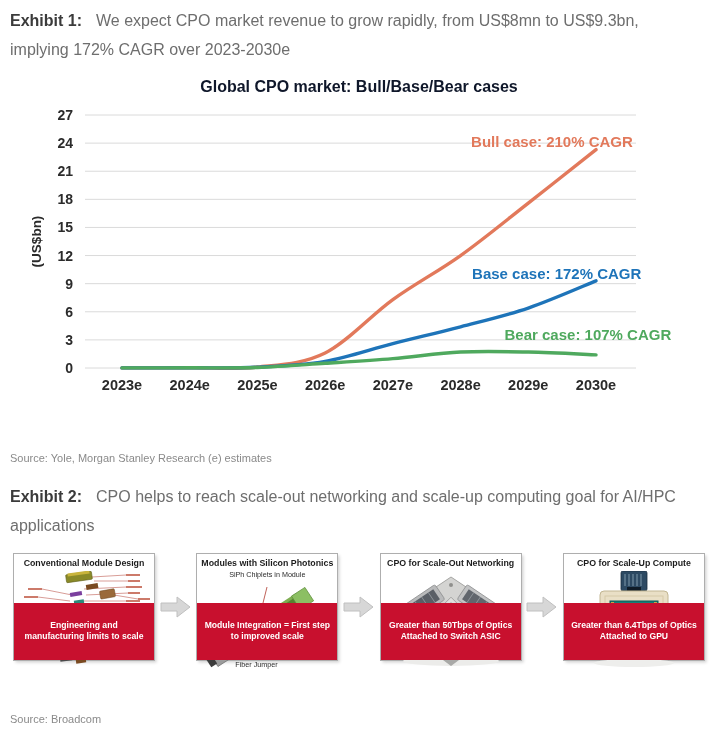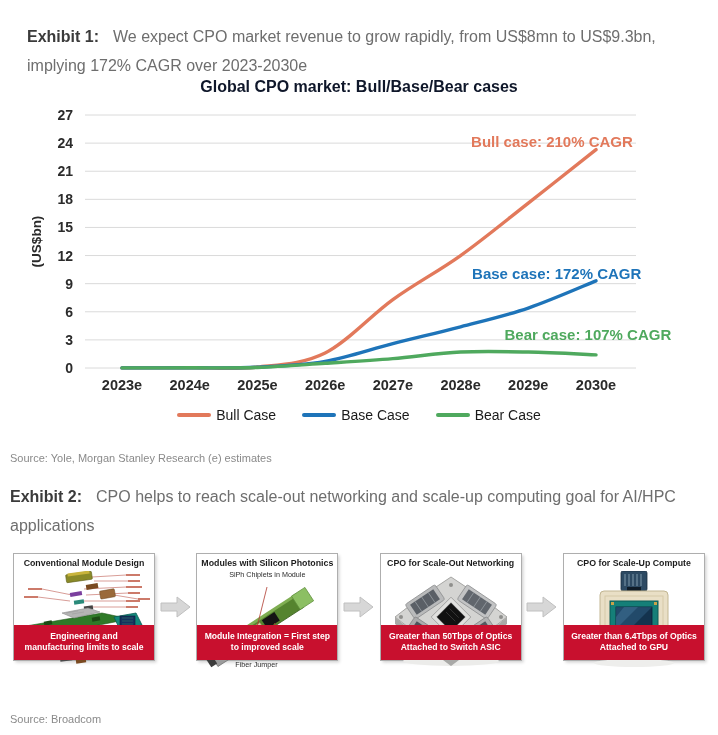--- a/index.html
+++ b/index.html
@@ -2,21 +2,21 @@
 <html><head>
 <meta charset="utf-8">
 <style>
   * { margin: 0; padding: 0; box-sizing: border-box; }
   html,body { background:#fff; }
   body { font-family: "Liberation Sans", sans-serif; }
   .page { position: relative; width: 718px; height: 735px; background: #fff; overflow: hidden; }
 
   .heading { position: absolute; left: 10px; width: 676px; font-size: 16px; line-height: 29px; color: #6e6e6e; }
   .heading .ex-label { font-weight: bold; color: #3b3b3b; padding-right: 14px; }
-  #ex1-heading { top: 22px; margin-left: 17px; }
+  #ex1-heading { top: 6px; }
   #ex2-heading { top: 482px; }
 
   .chart-title { position: absolute; top: 78px; left: 17px; width: 684px; text-align: center;
                  font-size: 16px; font-weight: bold; color: #0f172a; }
   #chart-svg { position: absolute; top: 98px; left: 17px; }
   #chart-svg text { font-family: "Liberation Sans", sans-serif; }
 
   .legend { position: absolute; top: 407px; left: 17px; width: 684px;
             display: flex; justify-content: center; gap: 26px; align-items: center; }
   .legend-item { display: flex; align-items: center; gap: 5px; }
@@ -29,21 +29,21 @@
 
   .panels { position: absolute; top: 553px; left: 13px; width: 692px; height: 108px;
             display: flex; justify-content: space-between; align-items: stretch; }
   .panel { position: relative; width: 142px; background: #fff; border: 1px solid #aeaeae;
            box-shadow: 1.5px 1.5px 3px rgba(0,0,0,0.18); }
   .panel-title { padding-top: 4px; text-align: center; font-size: 8.8px; font-weight: bold;
                  color: #1c1c1c; white-space: nowrap; }
   .panel-art { position: absolute; top: 17px; left: 0; width: 140px; height: 100px; }
   .panel-banner { position: absolute; bottom: 0; left: 0; width: 100%; background: #c8102e;
                   color: #fff; font-size: 8.6px; font-weight: bold; text-align: center;
-                  line-height: 1.35; padding: 6px 2px; }
+                  line-height: 1.35; padding: 17px 2px; }
   .panel-banner span { display: block; }
   .flow-arrow { align-self: center; flex: 0 0 auto; }
 
   .p2-label { position: absolute; font-size: 7.2px; color: #2b2b2b; white-space: nowrap; }
   .p2-chiplets { top: 16px; left: 0; width: 100%; text-align: center; }
   .p2-phy { top: 84px; left: 97px; }
   .p2-fiber { top: 106px; left: 38px; }
 </style>
 </head>
 <body>
@@ -89,34 +89,20 @@
       <text x="511.2857142857142" y="292" text-anchor="middle" font-size="14.5" font-weight="600" fill="#2b2b2b">2029e</text>
       <text x="579" y="292" text-anchor="middle" font-size="14.5" font-weight="600" fill="#2b2b2b">2030e</text>
       <path d="M105,269.9062962962963C116.28571428571429,269.8906790123457 150.14285714285717,269.95314814814816 172.71428571428572,269.8125925925926C195.28571428571428,269.672037037037 217.85714285714286,271.5304938271605 240.42857142857142,269.06296296296296C263,266.5954320987654 285.57142857142856,266.2518518518518 308.1428571428571,255.0074074074074C330.71428571428567,243.76296296296297 353.2857142857143,217.83827160493829 375.85714285714283,201.59629629629632C398.4285714285714,185.35432098765435 421,173.64135802469136 443.57142857142856,157.55555555555554C466.1428571428571,141.46975308641973 488.71428571428567,122.729012345679 511.2857142857142,105.08148148148146C533.8571428571428,87.43395061728393 567.7142857142857,60.572222222222216 579,51.670370370370364" fill="none" stroke="#e2795b" stroke-width="3.4" stroke-linecap="round" stroke-linejoin="round"></path>
       <path d="M105,269.9062962962963C116.28571428571429,269.8906790123457 150.14285714285717,269.9219135802469 172.71428571428572,269.8125925925926C195.28571428571428,269.70327160493827 217.85714285714286,270.31234567901237 240.42857142857142,269.2503703703704C263,268.1883950617284 285.57142857142856,267.3762962962963 308.1428571428571,263.44074074074075C330.71428571428567,259.5051851851852 353.2857142857143,251.41543209876542 375.85714285714283,245.63703703703703C398.4285714285714,239.85864197530864 421,234.70493827160493 443.57142857142856,228.77037037037036C466.1428571428571,222.83580246913579 488.71428571428567,217.6820987654321 511.2857142857142,210.02962962962962C533.8571428571428,202.37716049382715 567.7142857142857,187.38456790123456 579,182.85555555555555" fill="none" stroke="#1e74b9" stroke-width="3.4" stroke-linecap="round" stroke-linejoin="round"></path>
       <path d="M105,269.9062962962963C116.28571428571429,269.8906790123457 150.14285714285717,269.8906790123457 172.71428571428572,269.8125925925926C195.28571428571428,269.7345061728395 217.85714285714286,270.1874074074074 240.42857142857142,269.4377777777778C263,268.6881481481482 285.57142857142856,266.7828395061729 308.1428571428571,265.31481481481484C330.71428571428567,263.8467901234568 353.2857142857143,262.5037037037037 375.85714285714283,260.6296296296296C398.4285714285714,258.75555555555553 421,255.16358024691357 443.57142857142856,254.07037037037037C466.1428571428571,252.97716049382717 488.71428571428567,253.60185185185185 511.2857142857142,254.07037037037037C533.8571428571428,254.5388888888889 567.7142857142857,256.412962962963 579,256.8814814814815" fill="none" stroke="#4fa95e" stroke-width="3.4" stroke-linecap="round" stroke-linejoin="round"></path>
       <text x="534.9857142857143" y="49.17407407407407" text-anchor="middle" font-size="15" font-weight="bold" fill="#e2795b">Bull case: 210% CAGR</text>
       <text x="539.7257142857143" y="181.2962962962963" text-anchor="middle" font-size="15" font-weight="bold" fill="#1e74b9">Base case: 172% CAGR</text>
       <text x="570.8742857142856" y="242.2037037037037" text-anchor="middle" font-size="15" font-weight="bold" fill="#4fa95e">Bear case: 107% CAGR</text>
     </svg>
 
-  <div class="legend" id="chart-legend">
-      <div class="legend-item">
-        <span class="legend-swatch" style="background: rgb(226, 121, 91);"></span>
-        <span class="legend-label">Bull Case</span>
-      </div>
-      <div class="legend-item">
-        <span class="legend-swatch" style="background: rgb(30, 116, 185);"></span>
-        <span class="legend-label">Base Case</span>
-      </div>
-      <div class="legend-item">
-        <span class="legend-swatch" style="background: rgb(79, 169, 94);"></span>
-        <span class="legend-label">Bear Case</span>
-      </div>
-    </div>
 
   <div class="source" id="source1">Source: Yole, Morgan Stanley Research (e) estimates</div>
 
   <div class="heading" id="ex2-heading">
     <span class="ex-label">Exhibit 2:</span><span class="ex-title">CPO helps to reach scale-out networking and scale-up computing goal for AI/HPC applications</span>
   </div>
 
   <div class="panels">
 
     <div class="panel">

